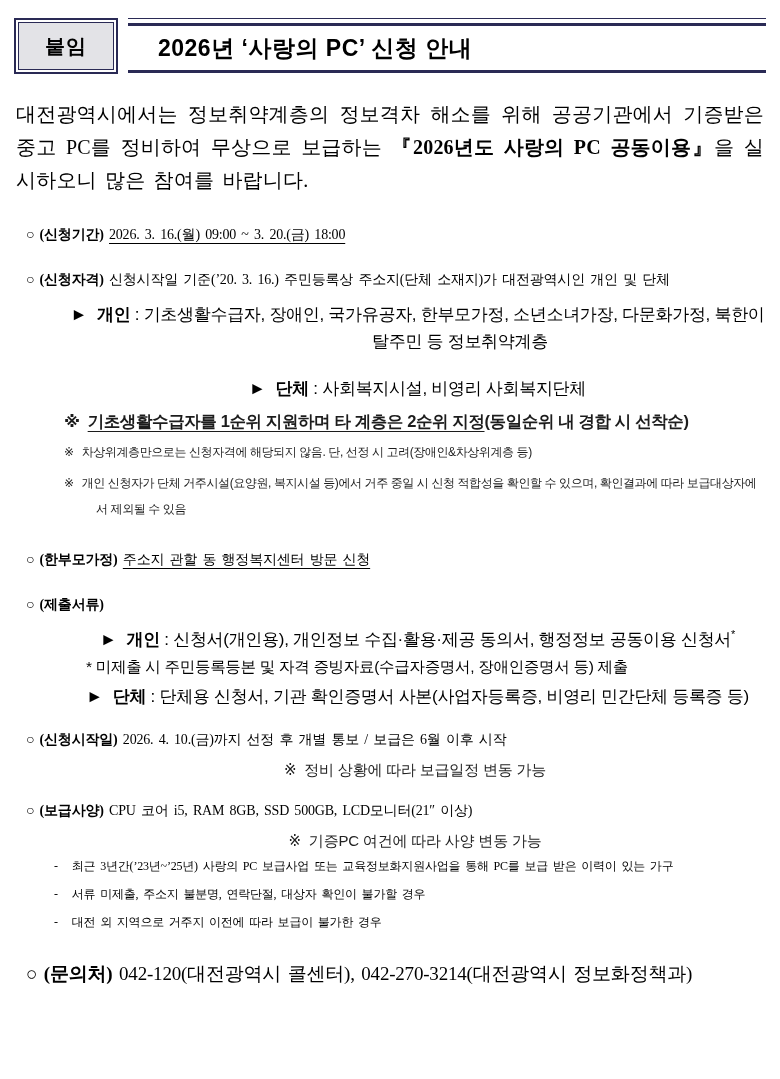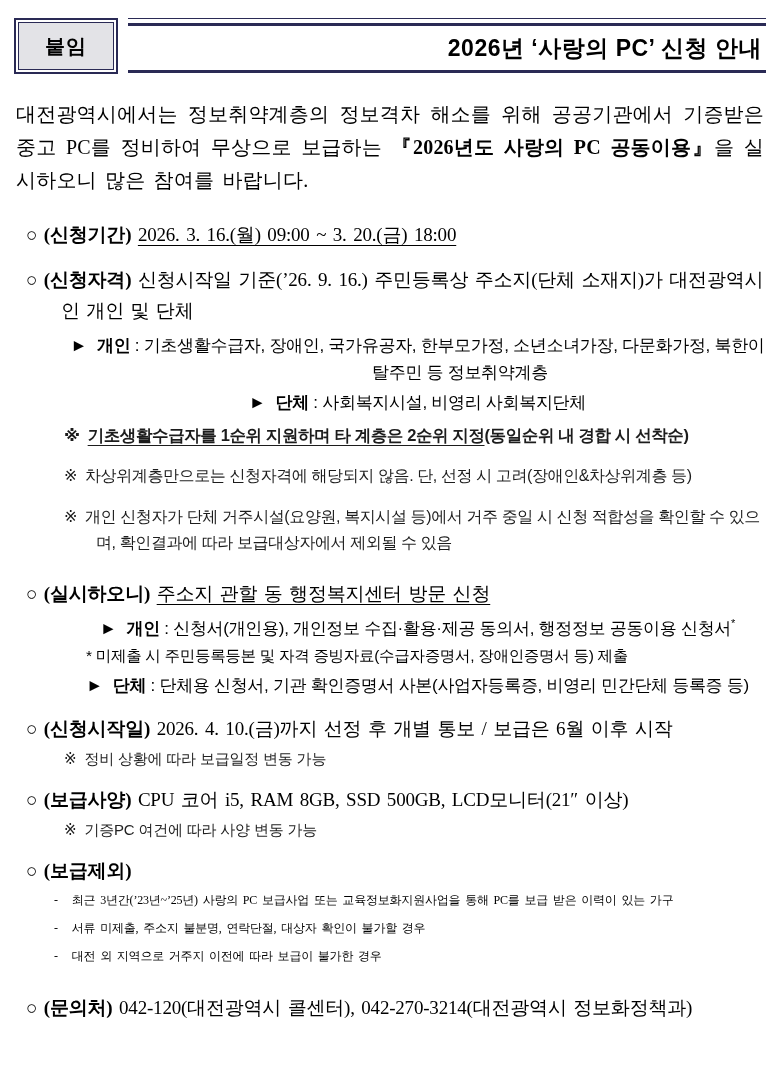--- a/index.html
+++ b/index.html
@@ -11,21 +11,21 @@
   *{box-sizing:border-box;margin:0;padding:0;}
   html,body{background:#ffffff;}
   body{
     width:780px;height:1079px;overflow:hidden;
     font-family:"Liberation Serif","DejaVu Serif",serif;
     color:var(--text);
   }
   .page{padding:16px 14px 10px 14px;}
 
   
-  .doc-header{display:flex;align-items:stretch;margin-top:2px;text-align:right;}
+  .doc-header{display:flex;align-items:stretch;margin-top:2px;}
   .badge-outer{
     border:2px solid var(--line-navy);
     padding:2px;background:#ffffff;flex:0 0 auto;margin-right:10px;
   }
   .badge-inner{
     border:1px solid var(--line-navy);
     background:var(--badge-bg);
     font-family:"Liberation Sans","DejaVu Sans",sans-serif;
     font-weight:bold;font-size:20px;line-height:1;
     padding:13px 26px;letter-spacing:1px;
@@ -45,21 +45,21 @@
   .intro{
     margin:24px 2px 0 2px;
     font-size:20px;line-height:33px;
     text-align:justify;letter-spacing:0.2px;word-spacing:3px;
   }
   .b{font-weight:bold;}
 
   
   .sec{
     margin-top:22px;
-    font-size:19px;line-height:31px;
+    font-size:14px;line-height:31px;
     padding-left:47px;text-indent:-35px;
     letter-spacing:-0.2px;word-spacing:2px;
   }
   .sec.tight{margin-top:14px;}
   .sec .lbl{font-weight:bold;}
   .mark{display:inline;}
   .ul{text-decoration:underline;text-underline-offset:4px;}
 
   
   .arrow-item{
@@ -67,32 +67,32 @@
     font-size:17px;line-height:27px;
     padding-left:140px;text-indent:-85px;
     margin-top:6px;letter-spacing:-0.3px;text-align:center;
   }
   .arrow-item .alabel{font-weight:bold;}
   .amark{margin-right:10px;}
 
   
   .note{
     font-family:"Liberation Sans","DejaVu Sans",sans-serif;
-    font-size:16px;line-height:26px;
+    font-size:12px;line-height:26px;
     padding-left:82px;text-indent:-32px;
-    margin-top:15px;letter-spacing:-0.4px;color:var(--note-gray);
+    margin-top:5px;letter-spacing:-0.4px;color:var(--note-gray);
   }
   .note.first{margin-top:6px;font-size:16.5px;}
   .nmark{margin-right:8px;}
 
   
   .note-sm{
     font-family:"Liberation Sans","DejaVu Sans",sans-serif;
     font-size:15px;line-height:23px;
-    padding-left:50px;margin-top:3px;letter-spacing:-0.2px;color:#222222;
+    padding-left:50px;margin-top:3px;letter-spacing:-0.2px;color:#222222;text-align:center;
   }
   .note-sm .nmark{margin-right:8px;}
 
   
   .footnote{
     font-family:"Liberation Sans","DejaVu Sans",sans-serif;
     font-size:15.5px;line-height:24px;
     padding-left:88px;text-indent:-16px;
     margin-top:2px;letter-spacing:-0.3px;
   }
@@ -125,53 +125,57 @@
 
   <div class="sec">
     <span class="mark">○</span>
     <span class="lbl">(신청기간)</span>
     <span class="ul">2026. 3. 16.(월) 09:00 ~ 3. 20.(금) 18:00</span>
   </div>
 
   <div class="sec tight">
     <span class="mark">○</span>
     <span class="lbl">(신청자격)</span>
-    <span>신청시작일 기준(’26. 9. 16.) 주민등록상 주소지(단체 소재지)가 대전광역시인 개인 및 단체</span>
+    <span>신청시작일 기준(’20. 3. 16.) 주민등록상 주소지(단체 소재지)가 대전광역시인 개인 및 단체</span>
   </div>
 
   <div class="arrow-item">
     <span class="amark">►</span><span class="alabel">개인</span>
     <span>:</span>
     <span>기초생활수급자, 장애인, 국가유공자, 한부모가정, 소년소녀가장, 다문화가정, 북한이탈주민 등 정보취약계층</span>
   </div>
 
-  <div class="arrow-item" style="margin-top:3px;">
+  <div class="arrow-item" style="margin-top:20px;">
     <span class="amark">►</span><span class="alabel">단체</span>
     <span>:</span>
     <span>사회복지시설, 비영리 사회복지단체</span>
   </div>
 
   <div class="note first b">
     <span class="nmark">※</span><span class="ul">기초생활수급자를 1순위 지원하며 타 계층은 2순위 지정</span><span>(동일순위 내 경합 시 선착순)</span>
   </div>
 
   <div class="note">
     <span class="nmark">※</span><span>차상위계층만으로는 신청자격에 해당되지 않음. 단, 선정 시 고려(장애인&amp;차상위계층 등)</span>
   </div>
 
   <div class="note">
     <span class="nmark">※</span><span>개인 신청자가 단체 거주시설(요양원, 복지시설 등)에서 거주 중일 시 신청 적합성을 확인할 수 있으며, 확인결과에 따라 보급대상자에서 제외될 수 있음</span>
   </div>
 
   <div class="sec">
     <span class="mark">○</span>
-    <span class="lbl">(실시하오니)</span>
+    <span class="lbl">(한부모가정)</span>
     <span class="ul">주소지 관할 동 행정복지센터 방문 신청</span>
   </div>
 
+  <div class="sec tight">
+    <span class="mark">○</span>
+    <span class="lbl">(제출서류)</span>
+  </div>
 
   <div class="arrow-item">
     <span class="amark">►</span><span class="alabel">개인</span>
     <span>:</span>
     <span>신청서(개인용), 개인정보 수집·활용·제공 동의서, 행정정보 공동이용 신청서</span><sup>*</sup>
   </div>
 
   <div class="footnote">
     <span>*</span>
     <span>미제출 시 주민등록등본 및 자격 증빙자료(수급자증명서, 장애인증명서 등) 제출</span>
@@ -196,24 +200,20 @@
   <div class="sec tight">
     <span class="mark">○</span>
     <span class="lbl">(보급사양)</span>
     <span>CPU 코어 i5, RAM 8GB, SSD 500GB, LCD모니터(21″ 이상)</span>
   </div>
 
   <div class="note-sm">
     <span class="nmark">※</span><span>기증PC 여건에 따라 사양 변동 가능</span>
   </div>
 
-  <div class="sec tight">
-    <span class="mark">○</span>
-    <span class="lbl">(보급제외)</span>
-  </div>
 
   <div class="dash-item">
     <span class="dmark">-</span><span>최근 3년간(’23년~’25년) 사랑의 PC 보급사업 또는 교육정보화지원사업을 통해 PC를 보급 받은 이력이 있는 가구</span>
   </div>
 
   <div class="dash-item">
     <span class="dmark">-</span><span>서류 미제출, 주소지 불분명, 연락단절, 대상자 확인이 불가할 경우</span>
   </div>
 
   <div class="dash-item">

